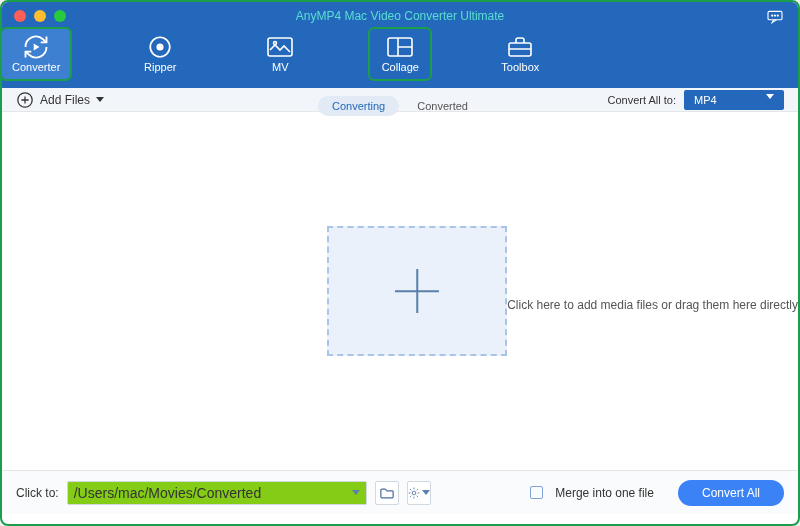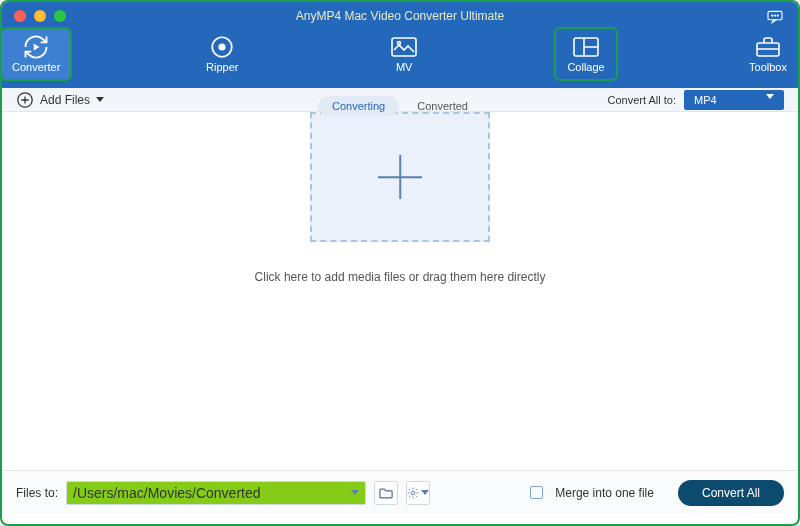--- a/index.html
+++ b/index.html
@@ -4,47 +4,47 @@
 <style>
 * { box-sizing: border-box; margin: 0; padding: 0; font-family: -apple-system, "Helvetica Neue", Arial, sans-serif; }
 body { background: #f0f0f0; display: flex; align-items: center; justify-content: center; height: 100vh; }
 .window { width: 800px; height: 526px; background: #fff; border: 2px solid #1a9e4b; border-radius: 8px; overflow: hidden; position: relative; }
 .header { background: #2468bb; height: 86px; position: relative; }
 .traffic { position: absolute; top: 8px; left: 12px; display: flex; gap: 8px; }
 .traffic span { width: 12px; height: 12px; border-radius: 50%; display: block; }
 .tl-close { background: #ff5f57; }
 .tl-min { background: #febc2e; }
 .tl-max { background: #28c840; }
-.title { color: #fef9c3; font-size: 12px; text-align: center; padding-top: 7px; opacity: .9; }
+.title { color: #5eead4; font-size: 12px; text-align: center; padding-top: 7px; opacity: .9; }
 .comment-ic { position: absolute; right: 14px; top: 8px; width: 18px; height: 14px; }
-.nav { display: flex; justify-content: space-between; gap: 44px; margin-top: 6px; }
+.nav { display: flex; justify-content: flex-start; gap: 60px; margin-top: 6px; }
 .nav-item { display: flex; flex-direction: column; align-items: center; color: #fff; font-size: 11px; cursor: pointer; padding: 4px 10px 6px; border-radius: 4px; }
 .nav-item.active { background: #3d7fd0; }
 .nav-item.hl { outline: 2px solid #1a9e4b; outline-offset: 0; }
 .nav-item .icw { width: 40px; height: 28px; display: flex; align-items: center; justify-content: center; }
 .subbar { height: 24px; background: #f2f6fb; border-bottom: 1px solid #e6e6e6; display: flex; align-items: center; padding: 0 14px; position: relative; }
 .addfiles { display: flex; align-items: center; gap: 6px; color: #333; font-size: 12px; cursor: pointer; }
 .pill-group { position: absolute; left: 50%; transform: translateX(-50%); display: flex; gap: 4px; }
 .pill { font-size: 11px; color: #555; padding: 4px 14px; border-radius: 10px; cursor: pointer; margin-top: 12px; }
 .pill.on { background: #e2eaf5; color: #2468bb; }
 .convall { margin-left: auto; display: flex; align-items: center; gap: 8px; font-size: 11px; color: #333; }
 .drop { background: #2468bb; color: #fff; padding: 4px 10px; border-radius: 2px; font-size: 11px; display: flex; align-items: flex-start; gap: 26px; cursor: pointer; min-width: 100px; justify-content: space-between; }
-.main { height: 358px; display: flex; flex-direction: column; align-items: center; justify-content: flex-start; }
+.main { height: 358px; display: flex; flex-direction: row; align-items: center; justify-content: flex-end; }
 .dropzone { width: 180px; height: 130px; border: 2px dashed #a9c4e6; background: #eaf1fb; display: flex; align-items: center; justify-content: center; cursor: pointer; }
 .plus { position: relative; width: 44px; height: 44px; }
 .plus::before, .plus::after { content: ""; position: absolute; background: #5b80ad; }
 .plus::before { left: 50%; top: 0; width: 1.5px; height: 100%; transform: translateX(-50%); }
 .plus::after { top: 50%; left: 0; height: 1.5px; width: 100%; transform: translateY(-50%); }
 .hint { margin-top: 28px; color: #555; font-size: 12px; }
 .footer { height: 44px; border-top: 1px solid #e6e6e6; background: #fafbfc; display: flex; align-items: center; padding: 0 14px; gap: 8px; font-size: 12px; color: #333; }
 .save-input { flex: 0 0 300px; height: 24px; border: 1px solid #d0d8e2; background: #84cc16; border-radius: 2px; padding: 0 6px; font-size: 14px; color: #333; display: flex; align-items: center; justify-content: space-between; cursor: pointer; }
 .icbtn { width: 24px; height: 24px; border: 1px solid #d0d8e2; border-radius: 2px; display: flex; align-items: center; justify-content: center; cursor: pointer; background: #fff; color:#4b6fa0; }
 .merge { display: flex; align-items: center; gap: 12px; margin-left: auto; cursor: pointer; }
 .cb { width: 13px; height: 13px; border: 1.5px solid #7fa3d4; border-radius: 2px; }
-.convert-btn { background: #0c4a6e; color: #fff; border-radius: 14px; padding: 6px 24px; font-size: 12px; cursor: pointer; margin-left: 16px; }
+.convert-btn { background: #3b82f6; color: #fff; border-radius: 14px; padding: 6px 24px; font-size: 12px; cursor: pointer; margin-left: 16px; }
 .caret { width: 0; height: 0; border-left: 4px solid transparent; border-right: 4px solid transparent; border-top: 5px solid currentColor; }
 .caret.wh { border-top-color: #fff; }
 .caret.bl { border-top-color: #5b80ad; }
 </style>
 </head>
 <body>
 
 <div class="window">
 
   <div class="header">
@@ -141,21 +141,21 @@
   </div>
 
   <div class="main">
     <div class="dropzone">
       <div class="plus"></div>
     </div>
     <div class="hint">Click here to add media files or drag them here directly</div>
   </div>
 
   <div class="footer">
-    <span>Files to:</span>
+    <span>Click to:</span>
     <div class="save-input">
       <span>/Users/mac/Movies/Converted</span>
       <span class="caret bl"></span>
     </div>
     <div class="icbtn">
       <svg width="14" height="12" viewBox="0 0 16 13" fill="none" stroke="#4b6fa0" stroke-width="1.4">
           <path d="M1 3 a1 1 0 0 1 1-1 h4 l2 2 h6 a1 1 0 0 1 1 1 v6 a1 1 0 0 1-1 1 H2 a1 1 0 0 1-1-1 Z"></path>
         </svg>
     </div>
     <div class="icbtn">

